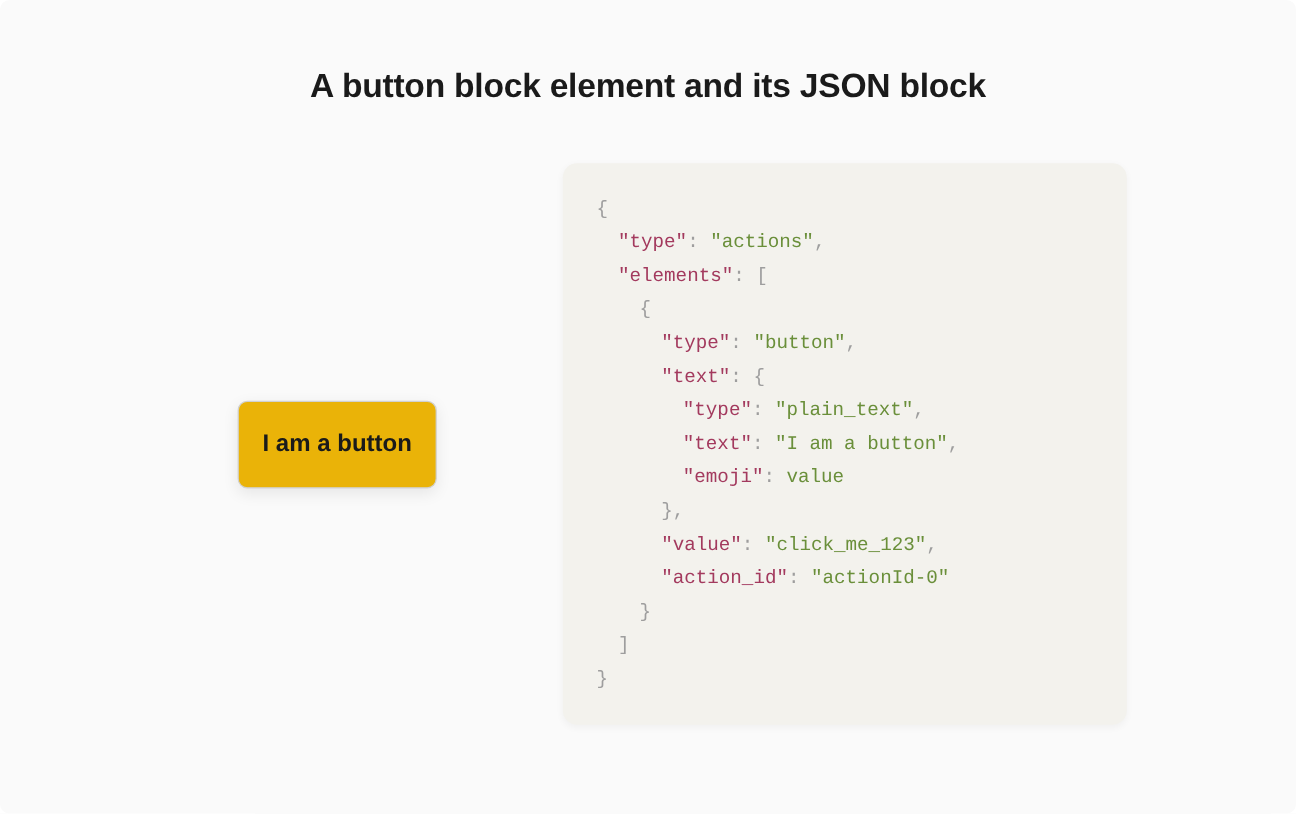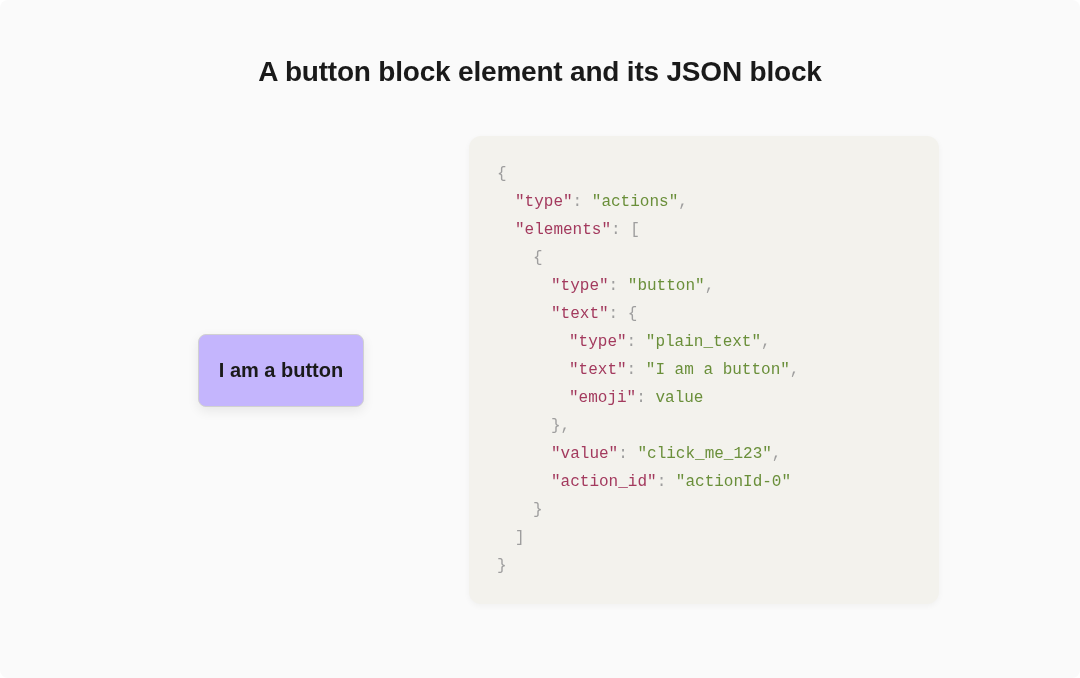--- a/index.html
+++ b/index.html
@@ -41,21 +41,21 @@
       margin-top: 20px;
     }
     .left-col {
       flex: 0 0 auto;
       display: flex;
       align-items: center;
       justify-content: center;
       width: 280px;
     }
     .demo-button {
-      background: #c4b5fd;
+      background: #eab308;
       border: 1px solid #d1d1d1;
       border-radius: 8px;
       padding: 24px 20px;
       font-size: 20px;
       font-weight: 600;
       color: #1a1a1a;
       cursor: pointer;
       box-shadow: 0 4px 12px rgba(0,0,0,0.08);
     }
     .code-block {

